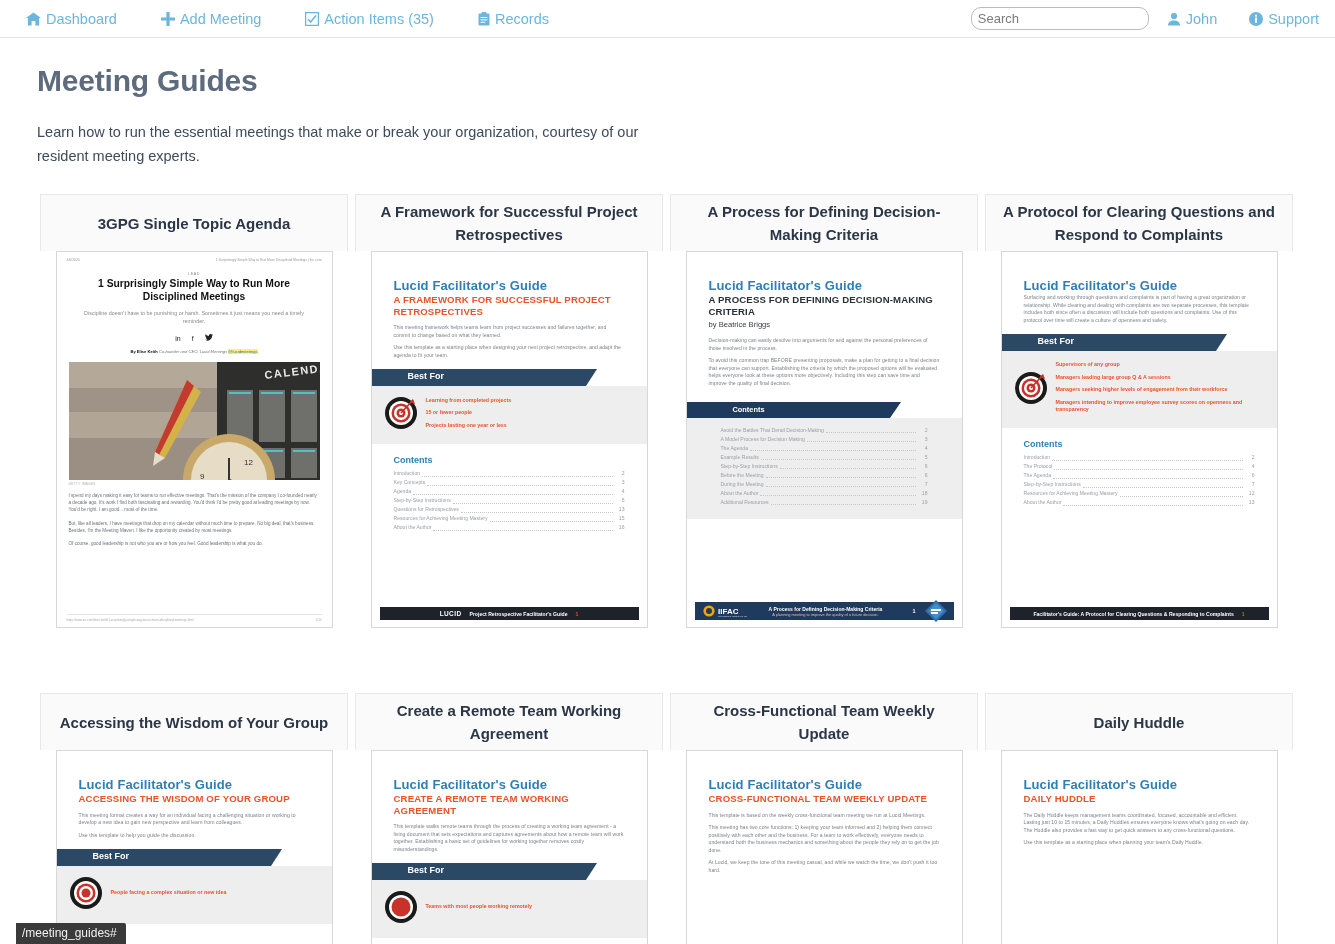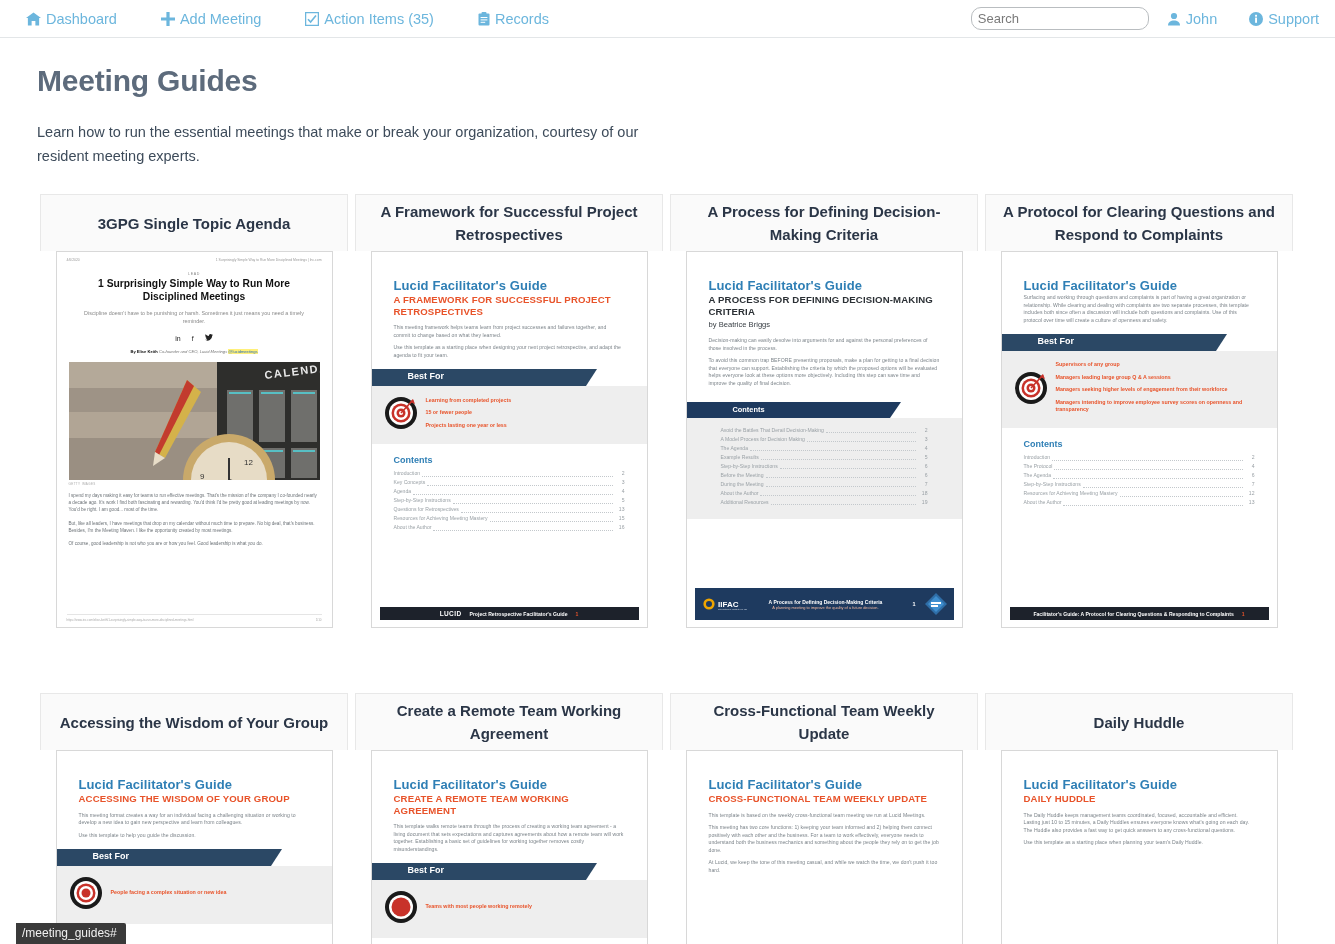--- a/index.html
+++ b/index.html
@@ -217,21 +217,21 @@
     position:absolute; left:10px; right:10px; bottom:5px;
     border-top:1px solid #e5e5e5; padding-top:3px;
     display:flex; justify-content:space-between;
     font-size:3px; color:#aaa;
   }
 
   
   .iifac-foot{
     position:absolute; left:8px; right:8px; bottom:7px; height:18px;
     background:#1e3a5f; display:flex; align-items:center;
-    padding:16px 6px; color:#fff;
+    padding:2px 6px; color:#fff;
   }
   .iifac-foot .mid{ flex:1; text-align:center; }
   .iifac-foot .l1{ font-size:5px; font-weight:bold; }
   .iifac-foot .l2{ font-size:3.9px; color:#f0b8a0; }
   .iifac-foot .pgnum{ color:#fff; font-size:5.5px; font-weight:bold; padding:0 8px; }
 
   
   .statusbar{
     position:absolute; left:16px; bottom:0;
     background:#3a3a3a; color:#f1f1f1;

